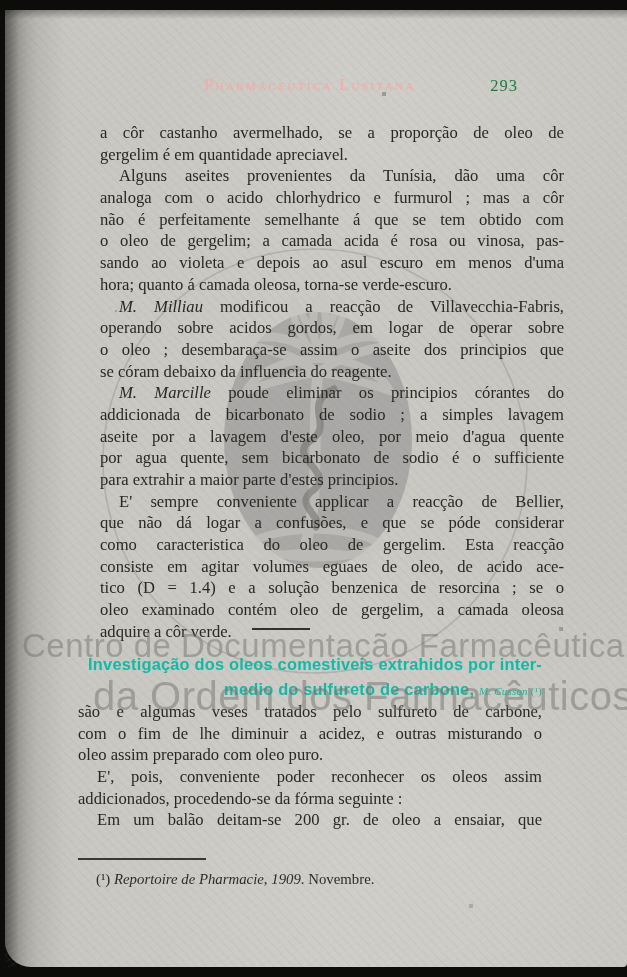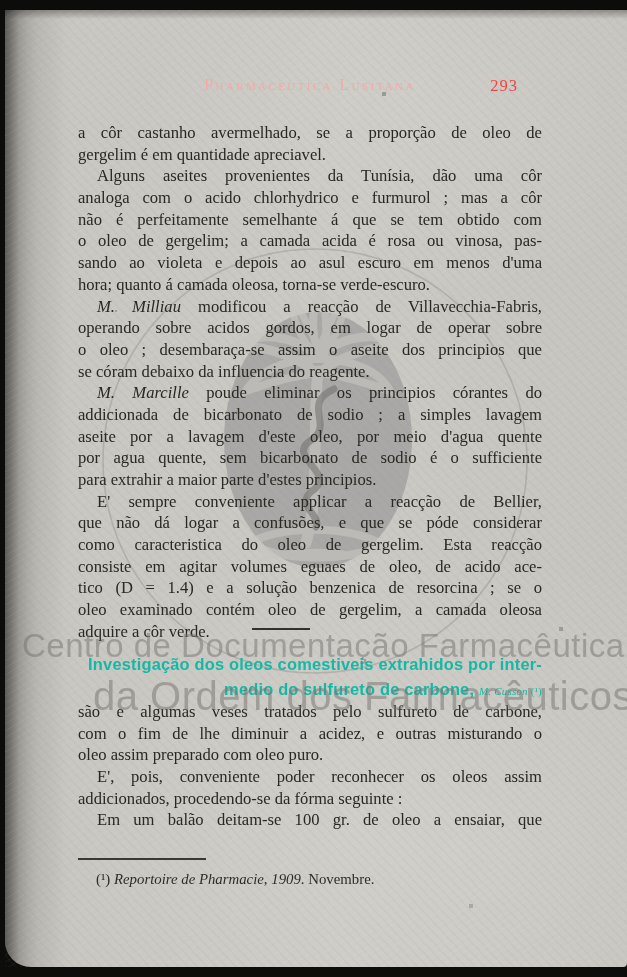--- a/index.html
+++ b/index.html
@@ -39,21 +39,21 @@
   
   .abs{position:absolute;}
   .header-row{
     left:78px;top:76px;width:464px;height:20px;z-index:3;
     text-align:center;
   }
   .header-title{
     font-variant:small-caps;letter-spacing:2.4px;font-size:16px;color:#fca5a5;
   }
   .page-number{
-    position:absolute;right:24px;top:0;font-size:16.5px;letter-spacing:1px;color:#ef4444;
+    position:absolute;right:24px;top:0;font-size:16.5px;letter-spacing:1px;color:#15803d;
   }
   .text-block{left:78px;width:464px;z-index:3;font-size:16.6px;color:#2a2822;}
   .tl{height:21.7px;line-height:21.7px;white-space:normal;text-align:left;}
   .tl.just{text-align:justify;text-align-last:justify;}
   .tl.ind{text-indent:19px;}
   .it{font-style:italic;}
   .separator-rule{
     left:252px;top:628px;width:58px;height:2px;background:#33312c;z-index:3;
   }
   .section-heading{
@@ -125,21 +125,21 @@
   </g>
 
   <path d="M244,146 C210,162 246,182 220,198 C196,214 248,230 222,248 C204,262 232,272 226,284" fill="none" stroke="#6e6e6c" stroke-width="7" opacity="0.55" stroke-linecap="round"></path>
 </svg>
 
 <div class="abs header-row">
   <span class="header-title">Pharmaceutica Lusitana</span>
   <span class="page-number">293</span>
 </div>
 
-<div class="abs text-block" style="top:122px;">
+<div class="abs text-block" style="top:122px;margin-left:22px;">
     <div class="tl just"><span>a côr castanho avermelhado, se a proporção de oleo de</span></div>
     <div class="tl"><span>gergelim é em quantidade apreciavel.</span></div>
     <div class="tl just ind"><span>Alguns aseites provenientes da Tunísia, dão uma côr</span></div>
     <div class="tl just"><span>analoga com o acido chlorhydrico e furmurol ; mas a côr</span></div>
     <div class="tl just"><span>não é perfeitamente semelhante á que se tem obtido com</span></div>
     <div class="tl just"><span>o oleo de gergelim; a camada acida é rosa ou vinosa, pas-</span></div>
     <div class="tl just"><span>sando ao violeta e depois ao asul escuro em menos d'uma</span></div>
     <div class="tl"><span>hora; quanto á camada oleosa, torna-se verde-escuro.</span></div>
     <div class="tl just ind"><span class="it">M. Milliau</span><span> modificou a reacção de Villavecchia-Fabris,</span></div>
     <div class="tl just"><span>operando sobre acidos gordos, em logar de operar sobre</span></div>
@@ -165,20 +165,20 @@
   <div>Investigação dos oleos comestiveis extrahidos por inter-</div>
   <div><span>medio do sulfureto de carbone, </span><span class="it serif">M. Cusson</span><span class="serif"> (¹)</span></div>
 </div>
 
 <div class="abs text-block" style="top:701px;">
     <div class="tl just"><span>são e algumas veses tratados pelo sulfureto de carbone,</span></div>
     <div class="tl just"><span>com o fim de lhe diminuir a acidez, e outras misturando o</span></div>
     <div class="tl"><span>oleo assim preparado com oleo puro.</span></div>
     <div class="tl just ind"><span>E', pois, conveniente poder reconhecer os oleos assim</span></div>
     <div class="tl"><span>addicionados, procedendo-se da fórma seguinte :</span></div>
-    <div class="tl just ind"><span>Em um balão deitam-se 100 gr. de oleo a ensaiar, que</span></div>
+    <div class="tl just ind"><span>Em um balão deitam-se 200 gr. de oleo a ensaiar, que</span></div>
   </div>
 
 <div class="abs footnote-rule"></div>
 <div class="abs footnote"><span>(¹) </span><span class="it">Reportoire de Pharmacie</span><span>, </span><span class="it">1909</span><span>. Novembre.</span></div>
 
 <div class="wm-text wm1">Centro de Documentação Farmacêutica</div>
 <div class="wm-text wm2">da Ordem dos Farmacêuticos</div>
 
 </body></html>

